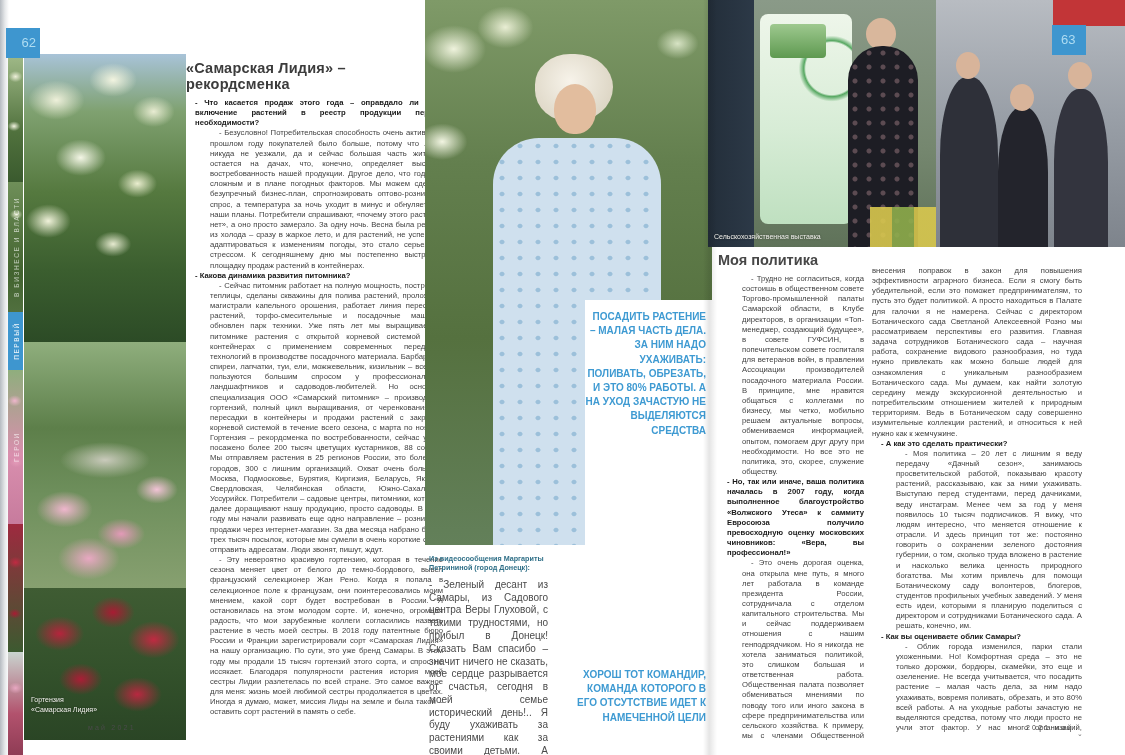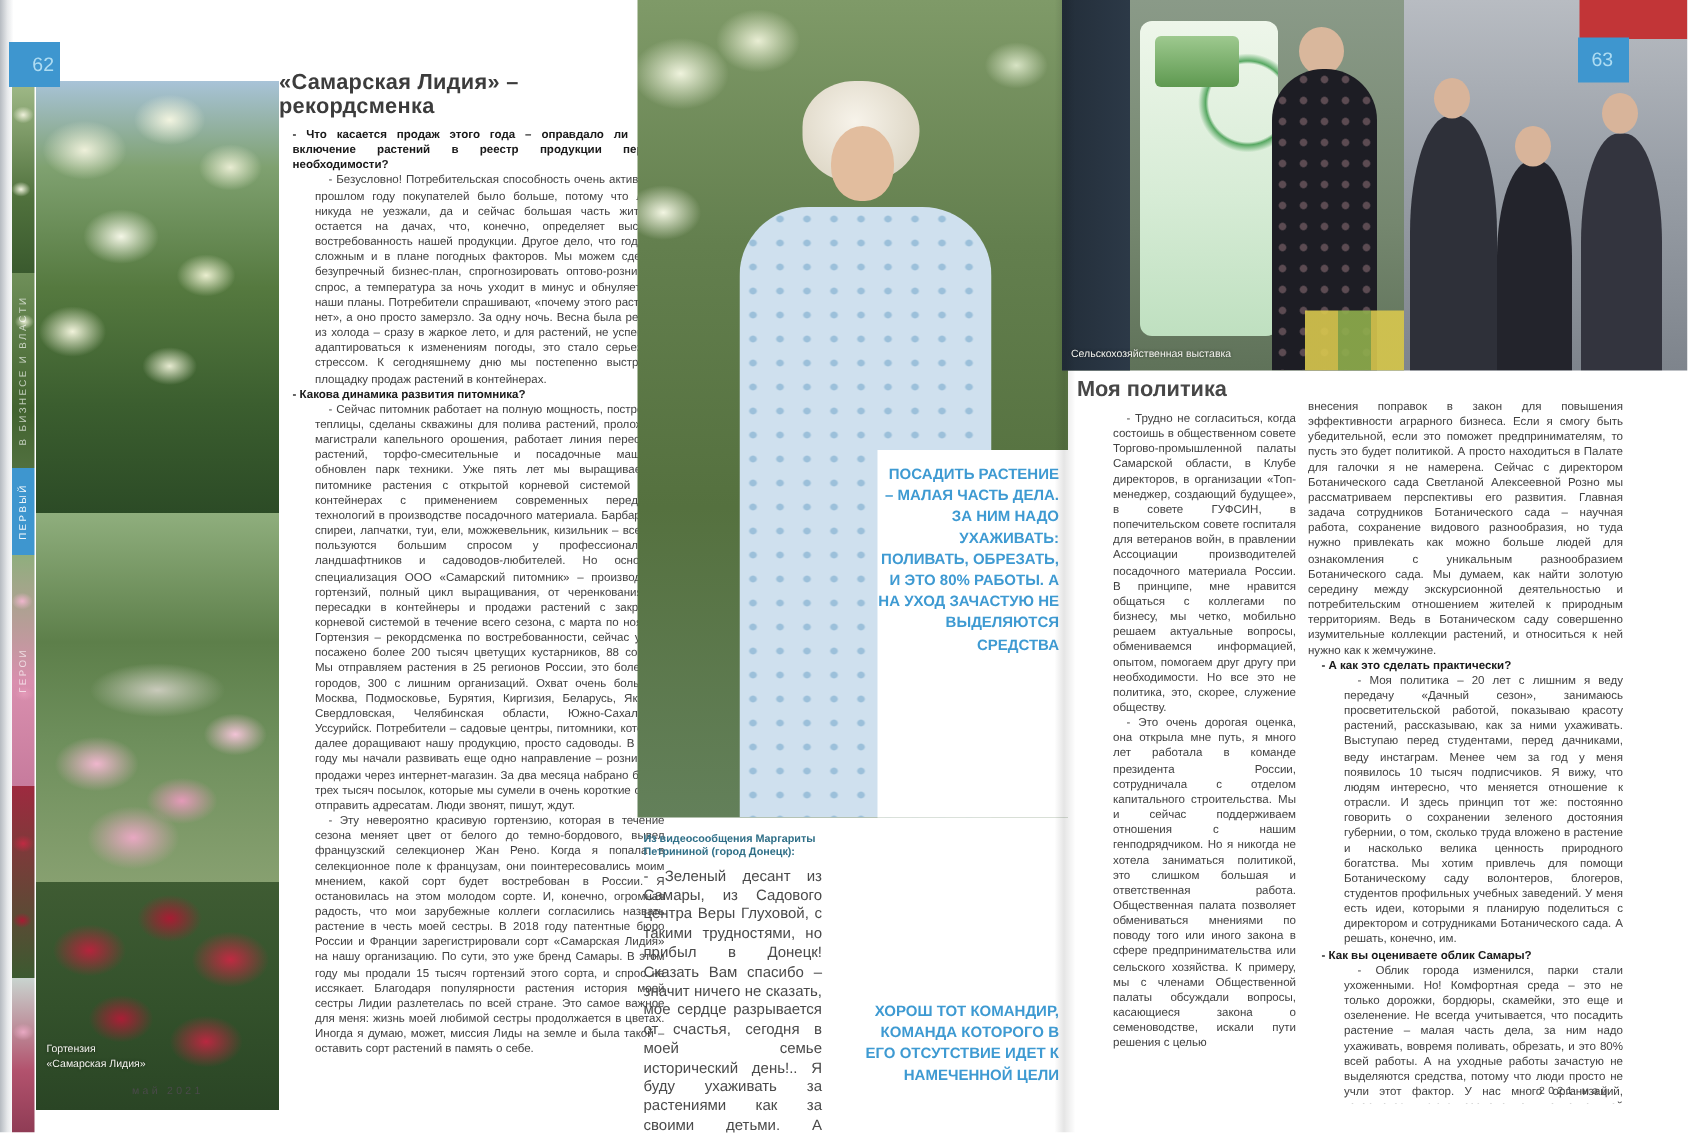--- a/index.html
+++ b/index.html
@@ -73,21 +73,21 @@
     radial-gradient(34px 24px at 22% 30%, #b5243c, transparent 72%),
     radial-gradient(30px 22px at 55% 16%, #a81c33, transparent 72%),
     radial-gradient(36px 26px at 80% 34%, #c02a42, transparent 72%),
     radial-gradient(30px 22px at 35% 60%, #aa1e36, transparent 72%),
     radial-gradient(34px 24px at 70% 70%, #b82840, transparent 72%),
     linear-gradient(180deg,#3f5c33 0%,#33512b 55%,#2a4525 100%); }
   .photo-cap { position:absolute; left:7px; bottom:26px; color:#f3f3ee; font-size:7px;
     line-height:1.35; text-shadow:0 0 2px rgba(0,0,0,.5); }
 
   
-  .left-article { left:186px; top:47px; width:257px; height:684px; overflow:hidden; }
+  .left-article { left:186px; top:60px; width:257px; height:684px; overflow:hidden; }
   .art-head { font-size:14.5px; font-weight:600; color:#3c3c3c; letter-spacing:.2px; margin-bottom:6px; }
   .copy { font-size:7.7px; line-height:1.32; text-align:justify; color:#424242; }
   .copy p.q { font-weight:bold; color:#191919; padding-left:9px; }
   .copy p.a { text-indent:9px;margin-left:24px; }
 
   
   .phw { left:425px; top:0; width:287px; height:545px; background:
     radial-gradient(46px 34px at 10% 9%,  #eff3dd, transparent 70%),
     radial-gradient(40px 30px at 28% 5%,  #e9eed4, transparent 70%),
     radial-gradient(36px 26px at 6% 26%,  #f2f5e2, transparent 70%),
@@ -232,20 +232,21 @@
     <div class="suit s2"></div>
     <div class="suit s3"></div>
     <div class="head-dot h1"></div>
     <div class="head-dot h2"></div>
     <div class="head-dot h3"></div>
   </figure>
 
   <h2 class="abs right-article-head">Моя политика</h2>
   <section class="abs rcol1 copy">
     <p class="a">- Трудно не согласиться, когда состоишь в общественном совете Торгово-промышленной палаты Самарской области, в Клубе директоров, в организации «Топ-менеджер, создающий будущее», в совете ГУФСИН, в попечительском совете госпиталя для ветеранов войн, в правлении Ассоциации производителей посадочного материала России. В принципе, мне нравится общаться с коллегами по бизнесу, мы четко, мобильно решаем актуальные вопросы, обмениваемся информацией, опытом, помогаем друг другу при необходимости. Но все это не политика, это, скорее, служение обществу.</p>
+    <p class="q">- Но, так или иначе, ваша политика началась в 2007 году, когда выполненное благоустройство «Волжского Утеса» к саммиту Евросоюза получило превосходную оценку московских чиновников: «Вера, вы профессионал!»</p>
     <p class="a">- Это очень дорогая оценка, она открыла мне путь, я много лет работала в команде президента России, сотрудничала с отделом капитального строительства. Мы и сейчас поддерживаем отношения с нашим генподрядчиком. Но я никогда не хотела заниматься политикой, это слишком большая и ответственная работа. Общественная палата позволяет обмениваться мнениями по поводу того или иного закона в сфере предпринимательства или сельского хозяйства. К примеру, мы с членами Общественной палаты обсуждали вопросы, касающиеся закона о семеноводстве, искали пути решения с целью</p>
   </section>
   <section class="abs rcol2 copy">
     <p>внесения поправок в закон для повышения эффективности аграрного бизнеса. Если я смогу быть убедительной, если это поможет предпринимателям, то пусть это будет политикой. А просто находиться в Палате для галочки я не намерена. Сейчас с директором Ботанического сада Светланой Алексеевной Розно мы рассматриваем перспективы его развития. Главная задача сотрудников Ботанического сада – научная работа, сохранение видового разнообразия, но туда нужно привлекать как можно больше людей для ознакомления с уникальным разнообразием Ботанического сада. Мы думаем, как найти золотую середину между экскурсионной деятельностью и потребительским отношением жителей к природным территориям. Ведь в Ботаническом саду совершенно изумительные коллекции растений, и относиться к ней нужно как к жемчужине.</p>
     <p class="q">- А как это сделать практически?</p>
     <p class="a">- Моя политика – 20 лет с лишним я веду передачу «Дачный сезон», занимаюсь просветительской работой, показываю красоту растений, рассказываю, как за ними ухаживать. Выступаю перед студентами, перед дачниками, веду инстаграм. Менее чем за год у меня появилось 10 тысяч подписчиков. Я вижу, что людям интересно, что меняется отношение к отрасли. И здесь принцип тот же: постоянно говорить о сохранении зеленого достояния губернии, о том, сколько труда вложено в растение и насколько велика ценность природного богатства. Мы хотим привлечь для помощи Ботаническому саду волонтеров, блогеров, студентов профильных учебных заведений. У меня есть идеи, которыми я планирую поделиться с директором и сотрудниками Ботанического сада. А решать, конечно, им.</p>
     <p class="q">- Как вы оцениваете облик Самары?</p>
     <p class="a">- Облик города изменился, парки стали ухоженными. Но! Комфортная среда – это не только дорожки, бордюры, скамейки, это еще и озеленение. Не всегда учитывается, что посадить растение – малая часть дела, за ним надо ухаживать, вовремя поливать, обрезать, и это 80% всей работы. А на уходные работы зачастую не выделяются средства, потому что люди просто не учли этот фактор. У нас много организаций, которые занимаются озеленением, но нет единой концепции, единых правил, как должно выглядеть зеленое пространство города. Вот на это мы хотели бы обратить внимание Общественной палаты Самарской области.</p>
   </section>
 

